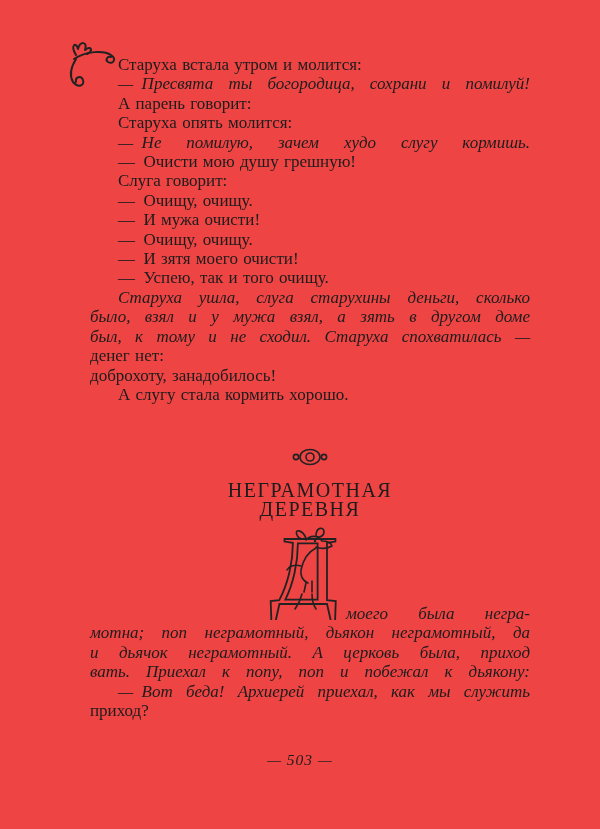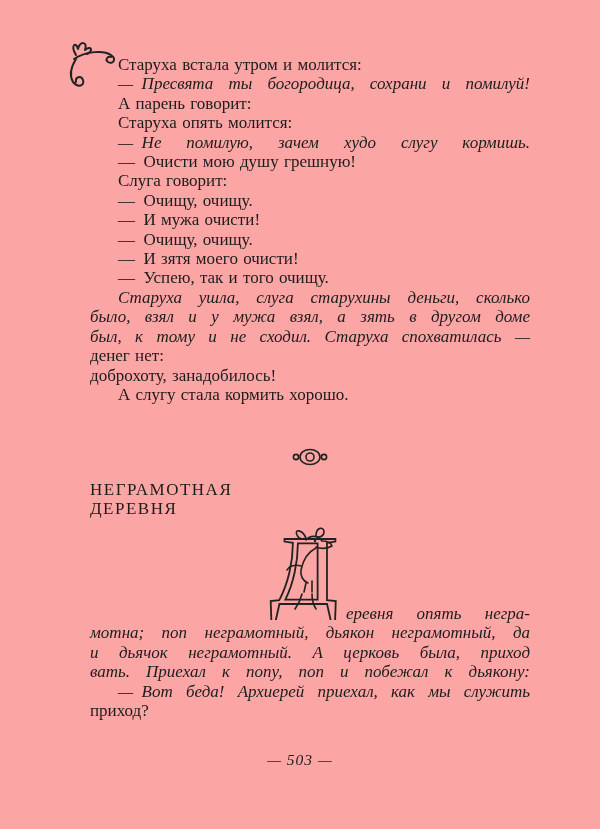--- a/index.html
+++ b/index.html
@@ -1,36 +1,36 @@
 <!DOCTYPE html>
 <html><head>
 <meta charset="utf-8">
 <style>
   html,body{margin:0;padding:0;}
   body{background:#e8e8e6;font-family:"Liberation Serif", serif;}
   .page{
     position:relative;width:600px;height:829px;margin:0 auto;
-    background:#fca5a5;color:#1c1c1c;overflow:hidden;
+    background:#ef4444;color:#1c1c1c;overflow:hidden;
   }
   .story{
     position:absolute;left:90px;width:440px;
     font-size:17px;line-height:19.4px;
     word-spacing:1px;
   }
   .story1{top:55px;}
   .story2{top:604px;}
   .l{text-align:left;}
   .i{text-indent:28px;}
   .j{text-align:justify;text-align-last:justify;font-style:italic;}
   .dcap-line{text-indent:256px;}
   .flourish{position:absolute;left:56px;top:36px;width:64px;height:58px;}
   .divider{position:absolute;left:90px;top:446px;width:440px;display:flex;justify-content:center;}
   .section-title{
     position:absolute;left:90px;top:481px;width:440px;
-    text-align:left;font-size:17px;line-height:18.5px;
+    text-align:center;font-size:20px;line-height:18.5px;
     letter-spacing:1.5px;font-weight:normal;margin:0;
   }
   .section-title span{display:block;}
   .initial{position:absolute;left:266px;top:524px;width:84px;height:96px;}
   .pageno{
     position:absolute;left:0;top:751px;width:600px;text-align:center;
     font-style:italic;font-size:15.5px;letter-spacing:1px;
   }
   svg .ln{fill:none;stroke:#222;stroke-width:2;stroke-linecap:round;stroke-linejoin:round;}
   svg .thin{fill:none;stroke:#222;stroke-width:1.6;stroke-linecap:round;stroke-linejoin:round;}
@@ -91,21 +91,21 @@
       <path class="thin" d="M50 24 C42 28 37 36 35 46 C34 52 37 57 42 59"></path>
       <path class="thin" d="M35 42 C29 40 23 42 21 46"></path>
       <path class="thin" d="M40 59 L38 68"></path>
       <path class="thin" d="M46 57 L46 68"></path>
       <path class="thin" d="M36 70 C34 78 31 82 29 85"></path>
       <path class="thin" d="M46 70 C46 78 48 82 50 85"></path>
     </g>
   </svg>
 
   <div class="story story2">
-    <div class="l dcap-line j">еревня опять негра-</div>
+    <div class="l dcap-line j">моего была негра-</div>
     <div class="l j">мотна; поп неграмотный, дьякон неграмотный, да</div>
     <div class="l j">и дьячок неграмотный. А церковь была, приход</div>
     <div class="l j">вать. Приехал к попу, поп и побежал к дьякону:</div>
     <div class="l i j">— Вот беда! Архиерей приехал, как мы служить</div>
     <div class="l">приход?</div>
   </div>
 
   <div class="pageno">— 503 —</div>
 
 </div>

